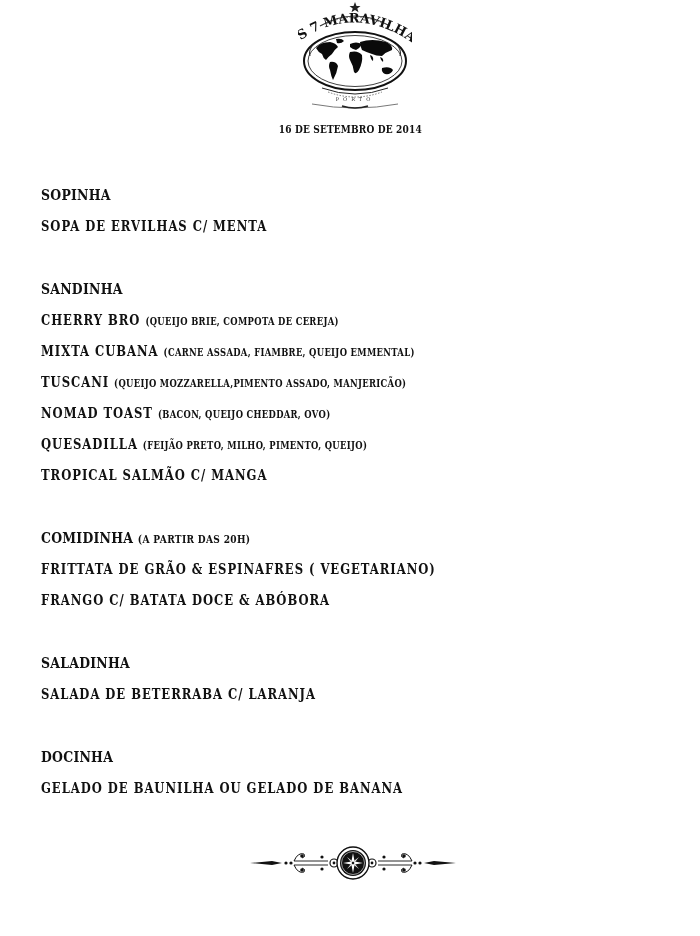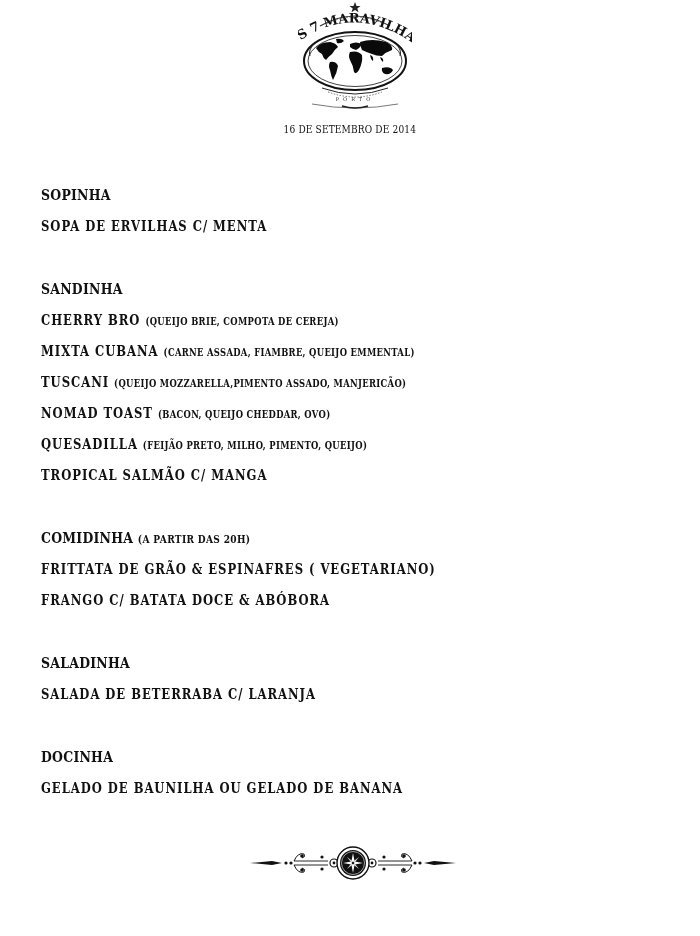--- a/index.html
+++ b/index.html
@@ -1,18 +1,18 @@
 <!DOCTYPE html>
 <html><head>
   <meta charset="utf-8">
   <style>
     html, body { margin: 0; padding: 0; background: #ffffff; }
     body { width: 700px; height: 936px; position: relative; overflow: hidden; color: #111111; font-family: "DejaVu Serif", serif; }
     .logo { position: absolute; left: 298px; top: 0px; width: 114px; height: 112px; }
-    .date { position: absolute; left: 0; width: 700px; top: 123px; text-align: center; font-weight: normal; font-size: 11px; letter-spacing: 0.2px; }
+    .date { position: absolute; left: 0; width: 700px; top: 123px; text-align: center; font-weight: bold; font-size: 11px; letter-spacing: 0.2px; }
     .date span { display: inline-block; transform: scaleX(0.82); transform-origin: center; }
     .line { position: absolute; left: 41px; white-space: nowrap; font-weight: bold; transform-origin: left center; }
     .head { font-size: 14.5px; transform: scaleX(0.86); letter-spacing: 0.3px; }
     .item { font-size: 14.5px; transform: scaleX(0.8); letter-spacing: 1.2px; font-weight: bold; }
     .note { font-size: 10.5px; letter-spacing: 0.4px; }
     .divider { position: absolute; left: 250px; top: 846px; width: 206px; height: 34px; }
   </style>
 </head>
 <body>
 

